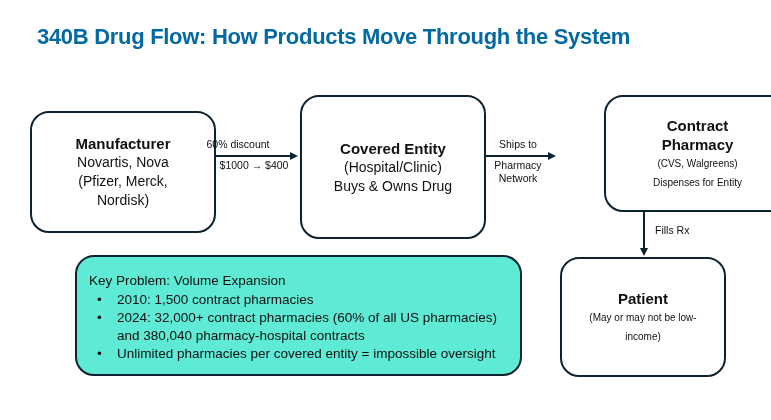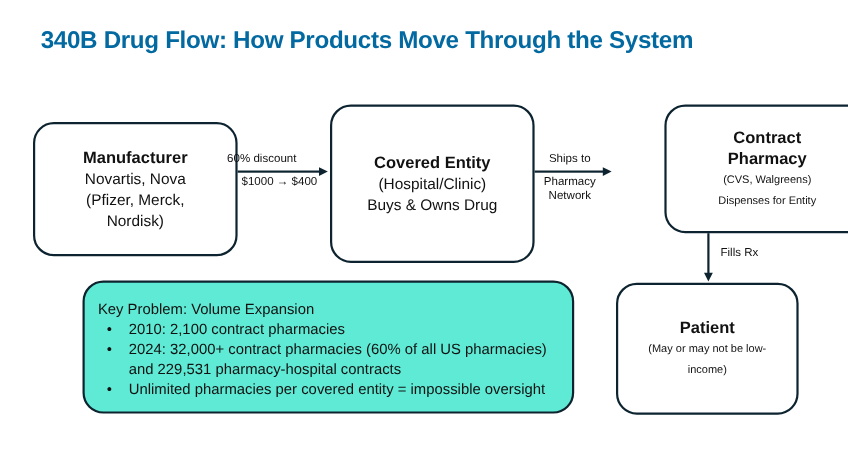--- a/index.html
+++ b/index.html
@@ -198,26 +198,26 @@
     <div class="nd-title">Patient</div>
     <div class="nd-sub">(May or may not be low-</div>
     <div class="nd-sub">income)</div>
   </div>
 
   <div id="panel-keyproblem">
     <div class="kp-heading">Key Problem: Volume Expansion</div>
     <ul>
       <li>
         <span class="bullet">•</span>
-        <span>2010: 2,100 contract pharmacies</span>
+        <span>2010: 1,500 contract pharmacies</span>
       </li>
       <li>
         <span class="bullet">•</span>
         <span>2024: 32,000+ contract pharmacies (60% of all US pharmacies)</span>
-        <div>and 229,531 pharmacy-hospital contracts</div>
+        <div>and 380,040 pharmacy-hospital contracts</div>
       </li>
       <li>
         <span class="bullet">•</span>
         <span>Unlimited pharmacies per covered entity = impossible oversight</span>
       </li>
     </ul>
   </div>
 
 </div>
 

